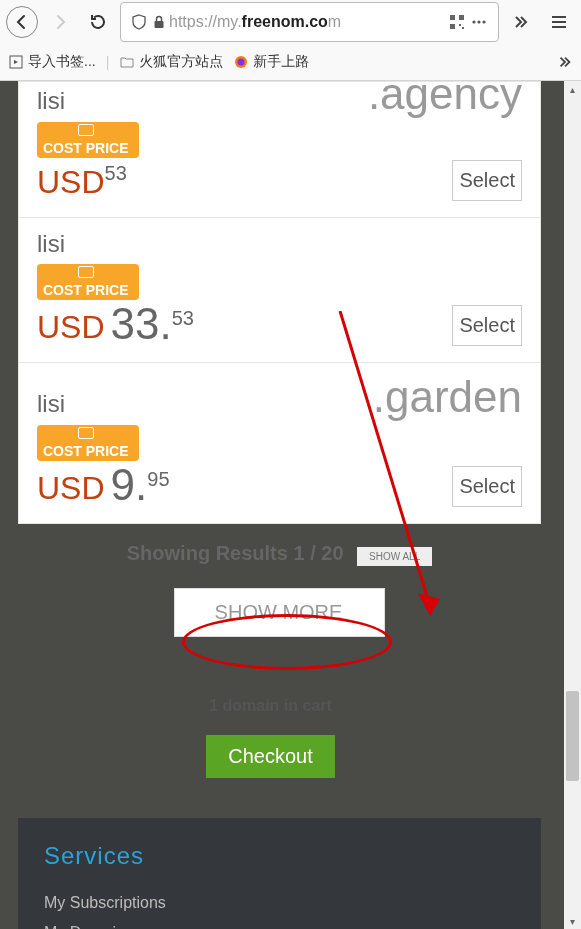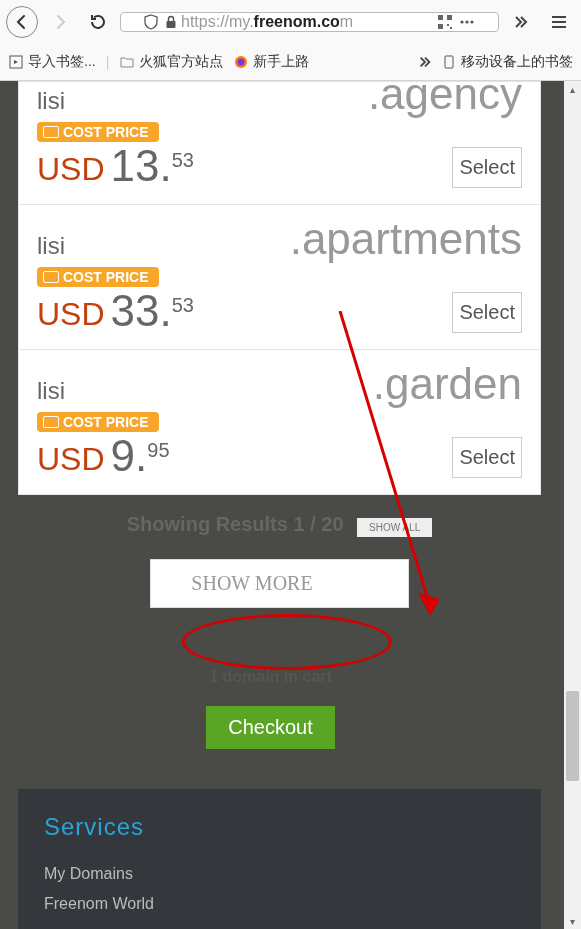--- a/index.html
+++ b/index.html
@@ -6,21 +6,21 @@
 html, body { width: 581px; height: 929px; overflow: hidden; font-family: "Segoe UI", Arial, sans-serif; }
 body { background: #555; position: relative; }
 
 
 .chrome { background: #f9f9fa; border-bottom: 1px solid #d4d4d4; }
 .toolbar { display: flex; align-items: center; padding: 4px 6px; gap: 6px; height: 44px; }
 .nav-btn { width: 32px; height: 32px; display: flex; align-items: center; justify-content: center; border-radius: 50%; color: #444; }
 .nav-btn.disabled { color: #bbb; }
 .nav-btn.active-back { border: 1px solid #888; }
 .reload { border-radius: 4px; }
-.addr-wrap { flex: 1; display: flex; align-items: center; border: 1px solid #bbb; border-radius: 4px; height: 20px; padding: 0 20px; background: #fff; overflow: hidden; }
+.addr-wrap { flex: 1; display: flex; align-items: center; border: 1px solid #bbb; border-radius: 4px; height: 40px; padding: 0 8px; background: #fff; overflow: hidden; }
 .addr-ico { width: 20px; display: flex; align-items: center; justify-content: center; color: #555; font-size: 14px; }
 .addr-url { flex: 1; white-space: nowrap; overflow: hidden; font-size: 16px; color: #999; }
 .addr-url b { color: #222; font-weight: 600; }
 .grid-ico, .dots-ico { width: 22px; display:flex; align-items:center; justify-content:center; color:#555; }
 
 .bookbar { display: flex; align-items: center; padding: 4px 8px; gap: 10px; height: 36px; font-size: 14px; color: #333; }
 .bm { display: flex; align-items: center; gap: 4px; white-space: nowrap; }
 .bm-ico { width:16px; height:16px; display:inline-flex; align-items:center; justify-content:center; }
 .bm-sep { color: #ccc; }
 .bm-more { margin-left: auto; display:flex; gap:8px; }
@@ -33,31 +33,31 @@
 
 .bg { position:absolute; inset:0; right:17px; background:#4a4a46; }
 .container { position:absolute; left:18px; top:0; width:523px; }
 
 .card { background:#fff; border:1px solid #e5e5e5; }
 .row { padding:12px 18px 16px; border-top:1px solid #e5e5e5; position:relative; }
 .row:first-child { border-top:none; padding-top:0; }
 .dn { display:flex; align-items:baseline; }
 .dn-name { font-size:24px; color:#666; font-weight:300; }
 .dn-ext { margin-left:auto; font-size:44px; color:#999; font-weight:300; line-height:1; }
-.badge { display:inline-flex; align-items:center; background:#f7a629; color:#fff; padding:2px 10px 2px 6px; border-radius:4px; margin-top:6px; font-size:14px; font-weight:600; gap:4px; }
+.badge { display:inline-flex; align-items:center; background:#f7a629; color:#fff; padding:2px 10px 2px 6px; border-radius:4px; margin-top:6px; font-size:14px; font-weight:600; gap:4px;flex-direction:column; }
 .badge-ico { width:16px; height:12px; border:1.5px solid #fff; border-radius:2px; display:inline-block; }
 .priceline { display:flex; align-items:flex-end; margin-top:2px; }
 .cur { font-size:32px; color:#c2410c; font-weight:300;text-align:center; }
 .pw { font-size:44px; color:#666; font-weight:300; line-height:1; margin-left:6px; }
 .pc { font-size:20px; color:#666; font-weight:300; position:relative; top:-16px; }
 .select-btn { margin-left:auto; background:#fff; border:1px solid #ccc; padding:8px 6px; font-size:20px; color:#555; }
 
 .below { text-align:center; padding:18px 0 8px; font-size:20px; color:#666; font-weight:600; }
 .showall { display:inline-block; background:#eee; padding:4px 12px; font-size:10px; color:#777; margin-left:8px; font-weight:400; }
-.showmore { display:block; margin:14px auto 0; border:1px solid #ddd; background:#fff; padding:12px 95px 12px 40px; font-size:20px; color:#999; text-align:right;font-family:Liberation Serif, serif; }
+.showmore { display:block; margin:14px auto 0; border:1px solid #ddd; background:#fff; padding:12px 42px 12px 40px; font-size:20px; color:#999; text-align:right; }
 
 .cartline { display:flex; justify-content:flex-end; align-items:center; gap:20px; padding:60px 18px 0 0;flex-direction:column; }
 .cartcount { font-size:16px; color:#555; font-weight:600; }
 .checkout { background:#5aa524; color:#fff; border:none; padding:10px 22px; font-size:20px; }
 
 .footer { background:#34373c; color:#dcdcdc; padding:24px 26px; margin-top:40px; }
 .footer h2 { color:#2aa3da; font-size:24px; font-weight:400; letter-spacing:1px; margin-bottom:18px; }
 .footer a { display:block; color:#bcbcbc; font-size:16px; padding:6px 0; text-decoration:none; }
 
 
@@ -157,28 +157,20 @@
           </svg>
         </span>
       <span>新手上路</span>
     </span>
     <span class="bm-more">
       <span class="bm">
           <svg width="16" height="16" viewBox="0 0 18 18">
             <path d="M4 4 L9 9 L4 14 M9 4 L14 9 L9 14" stroke="#444" stroke-width="2" fill="none"></path>
           </svg>
         </span>
-      <span class="bm">
-        <span class="bm-ico">
-            <svg width="10" height="14">
-              <rect x="1" y="1" width="8" height="12" rx="1" stroke="#555" fill="none"></rect>
-            </svg>
-          </span>
-        <span>移动设备上的书签</span>
-      </span>
     </span>
   </div>
 </div>
 
 <div class="viewport">
   <div class="bg"></div>
   <div class="scrollv">
     <div class="scroll-arrow">▴</div>
     <div class="thumb"></div>
     <div class="scroll-arrow">▾</div>
@@ -191,30 +183,28 @@
         <div class="dn">
           <span class="dn-name">lisi</span>
           <span class="dn-ext">.agency</span>
         </div>
         <span class="badge">
             <span class="badge-ico"></span>
             <span>COST PRICE</span>
           </span>
         <div class="priceline">
           <span class="cur">USD</span>
-          <span class="pw">13.</span>
           <span class="pc">53</span>
           <button class="select-btn">Select</button>
         </div>
       </div>
 
       <div class="row">
         <div class="dn">
           <span class="dn-name">lisi</span>
-          <span class="dn-ext">.apartments</span>
         </div>
         <span class="badge">
             <span class="badge-ico"></span>
             <span>COST PRICE</span>
           </span>
         <div class="priceline">
           <span class="cur">USD</span>
           <span class="pw">33.</span>
           <span class="pc">53</span>
           <button class="select-btn">Select</button>
@@ -246,20 +236,21 @@
     </div>
     <button class="showmore">SHOW MORE</button>
 
     <div class="cartline">
       <span class="cartcount">1 domain in cart</span>
       <button class="checkout">Checkout</button>
     </div>
 
     <div class="footer">
       <h2>Services</h2>
+      <a>My Subscriptions</a>
       <a>My Domains</a>
       <a>Freenom World</a>
 
     </div>
   </div>
 
   <div class="anno-ellipse" style="left:182px; top:533px; width:210px; height:56px;"></div>
 
   <svg class="anno-arrow" style="left:320px; top:230px; width:140px; height:320px;" viewBox="0 0 140 320">
     <line x1="20" y1="0" x2="110" y2="295" stroke="#d60000" stroke-width="3"></line>

